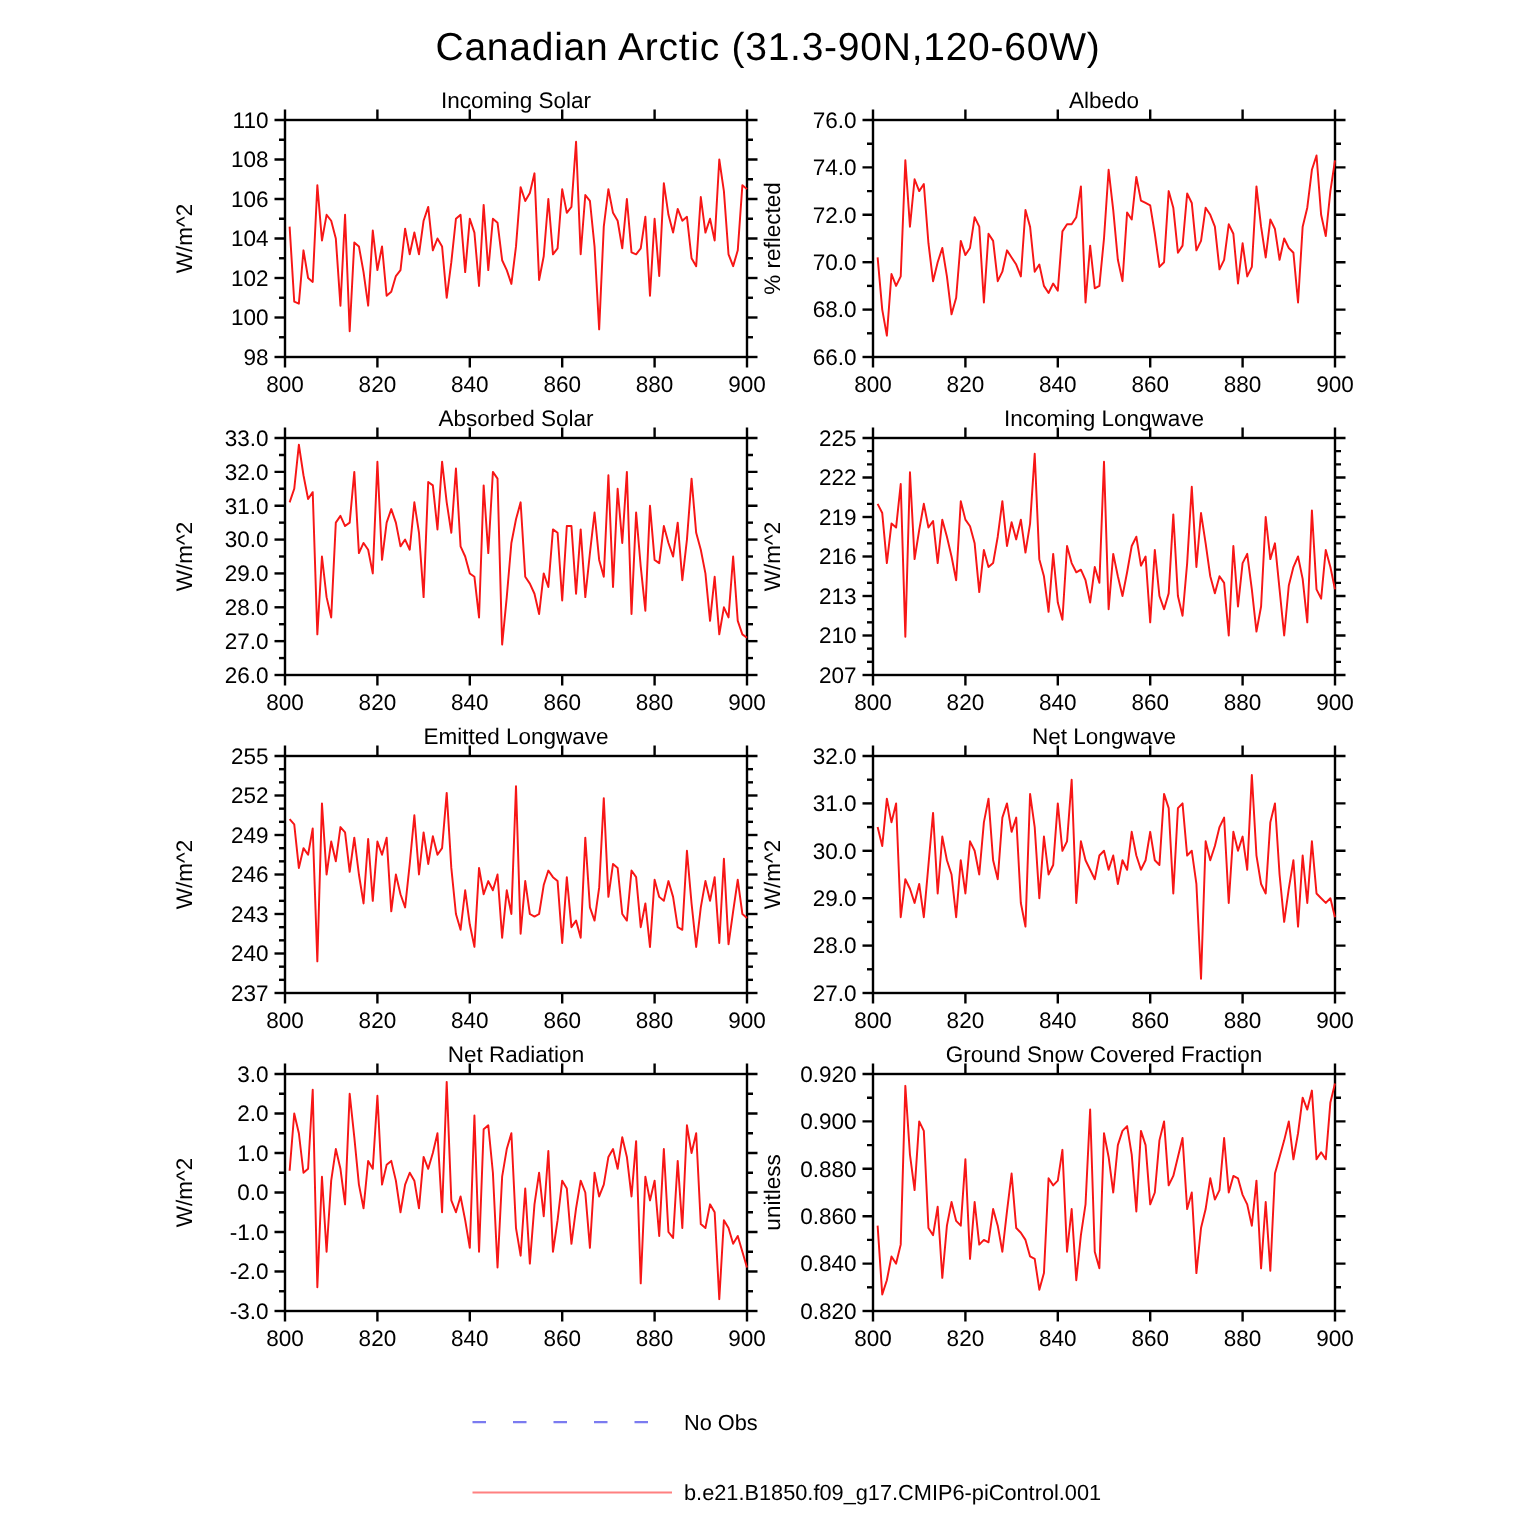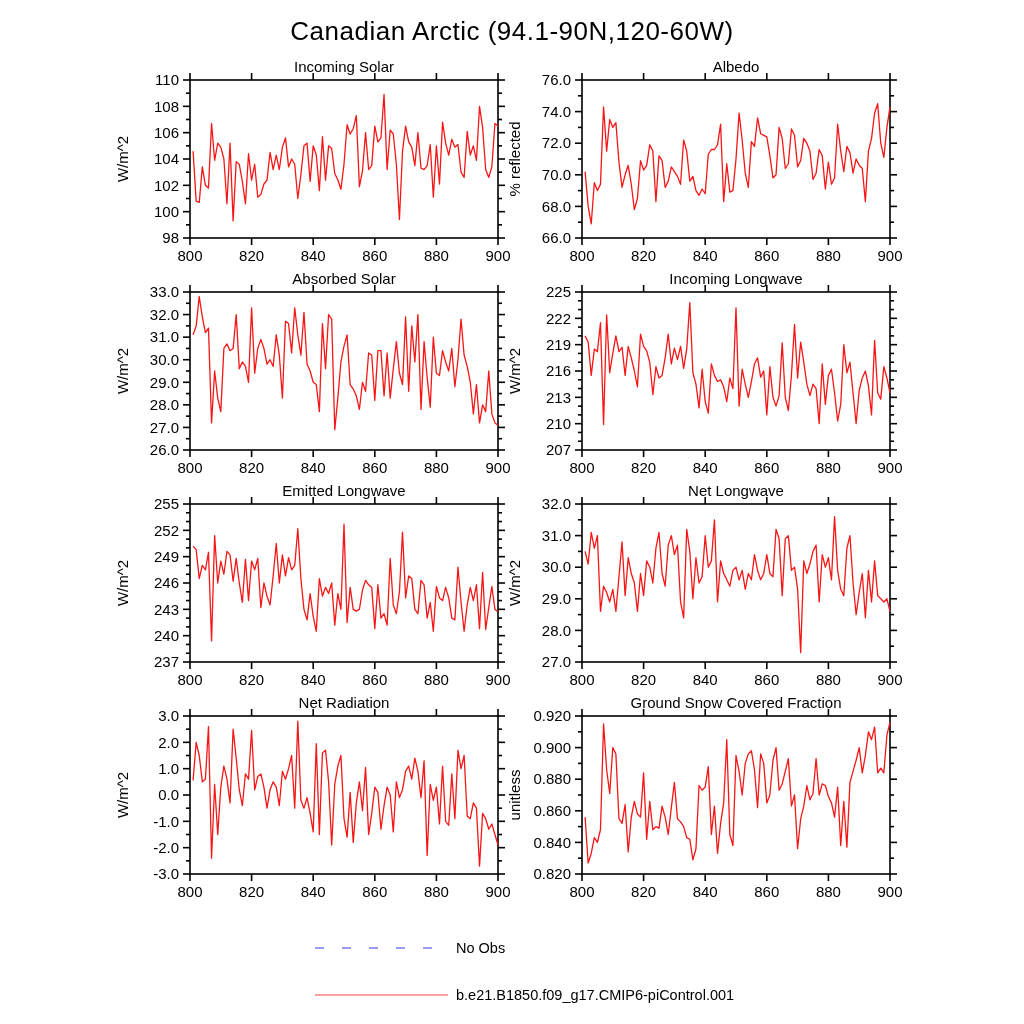--- a/index.html
+++ b/index.html
@@ -8,21 +8,21 @@
   #main-title{position:absolute;top:16px;left:0;width:1024px;text-align:center;
               font-size:26px;letter-spacing:0.5px;}
   .panel{position:absolute;width:440px;height:212px;}
   #legend-svg{position:absolute;left:0;top:920px;}
   svg text{font-family:"Liberation Sans", sans-serif;fill:#000;}
 </style>
 </head>
 <body>
 
 <div id="figure">
-  <div id="main-title">Canadian Arctic (94.1-90N,120-60W)</div>
+  <div id="main-title">Canadian Arctic (31.3-90N,120-60W)</div>
 
   <div class="panel" style="left:105px;top:58px"><svg width="440" height="212">
         <rect x="85" y="22" width="308" height="158" fill="none" stroke="#000" stroke-width="1.6"></rect>
         <line x1="78" y1="180" x2="85" y2="180" stroke="#000" stroke-width="1.6"></line>
         <line x1="393" y1="180" x2="400" y2="180" stroke="#000" stroke-width="1.6"></line>
         <text x="74" y="180" dy="0.35em" text-anchor="end" font-size="15">98</text>
         <line x1="78" y1="153.66666666666666" x2="85" y2="153.66666666666666" stroke="#000" stroke-width="1.6"></line>
         <line x1="393" y1="153.66666666666666" x2="400" y2="153.66666666666666" stroke="#000" stroke-width="1.6"></line>
         <text x="74" y="153.66666666666666" dy="0.35em" text-anchor="end" font-size="15">100</text>
         <line x1="78" y1="127.33333333333334" x2="85" y2="127.33333333333334" stroke="#000" stroke-width="1.6"></line>

